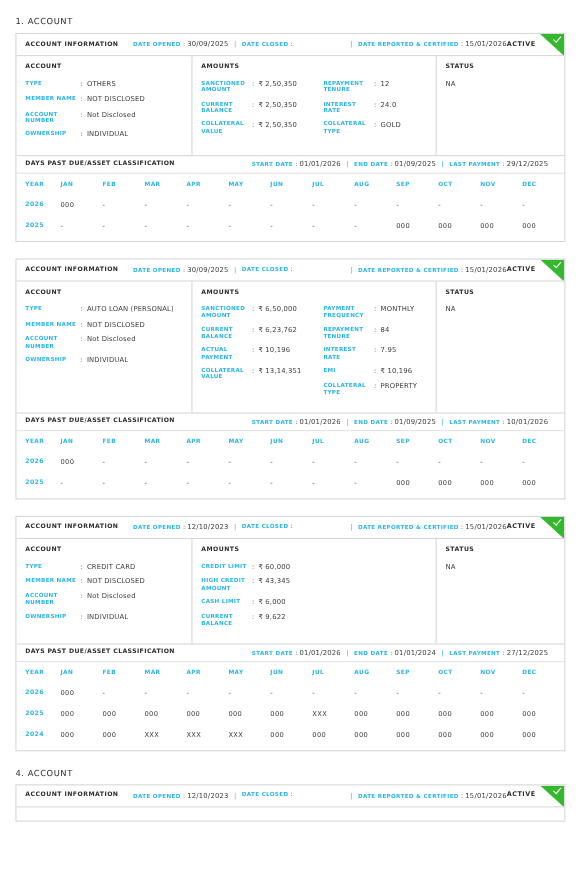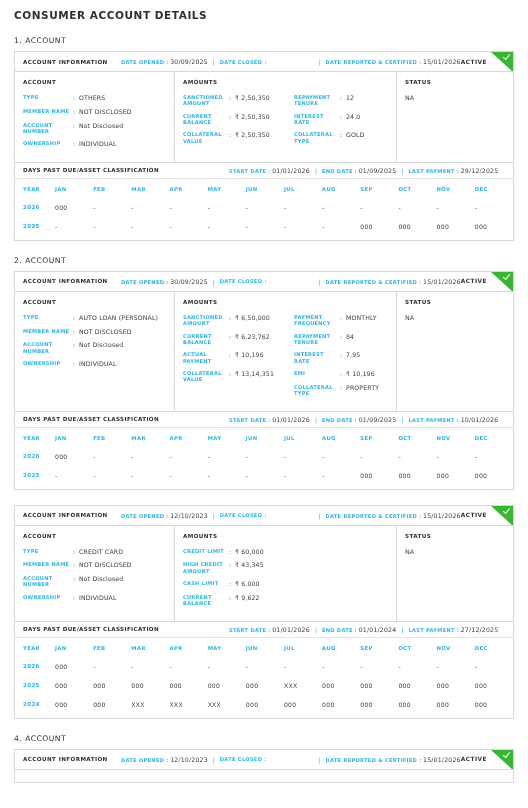--- a/index.html
+++ b/index.html
@@ -191,21 +191,20 @@
   }
   table.dpd th:first-child, table.dpd td:first-child { padding-left: 8px; }
   table.dpd .c-year { width: 40px; }
   .dash { color: #b9b9b9; font-size: 6px; }
   .tbl-wrap { padding-bottom: 4px; }
 </style>
 </head>
 <body>
 
 <div class="page">
-  <div class="page-title">CONSUMER ACCOUNT DETAILS</div>
   <div id="accounts-root">
       <div class="acct-block">
         <div class="acct-index">1. ACCOUNT</div>
         <div class="card">
           <div class="card-head">
             <span class="head-title">ACCOUNT INFORMATION</span>
             <span style="width: 14px;"></span>
             <div class="head-field">
               <span class="head-label">DATE OPENED</span>
               <span class="head-colon">:</span>
@@ -369,21 +368,20 @@
                   <td>000</td>
                   <td>000</td>
                   <td>000</td>
                 </tr>
               </tbody>
             </table>
           </div>
         </div>
       </div>
       <div class="acct-block">
-        <div class="acct-index">2. ACCOUNT</div>
         <div class="card">
           <div class="card-head">
             <span class="head-title">ACCOUNT INFORMATION</span>
             <span style="width: 14px;"></span>
             <div class="head-field">
               <span class="head-label">DATE OPENED</span>
               <span class="head-colon">:</span>
               <span class="head-value">30/09/2025</span>
             </div>
             <span class="head-sep">|</span>

